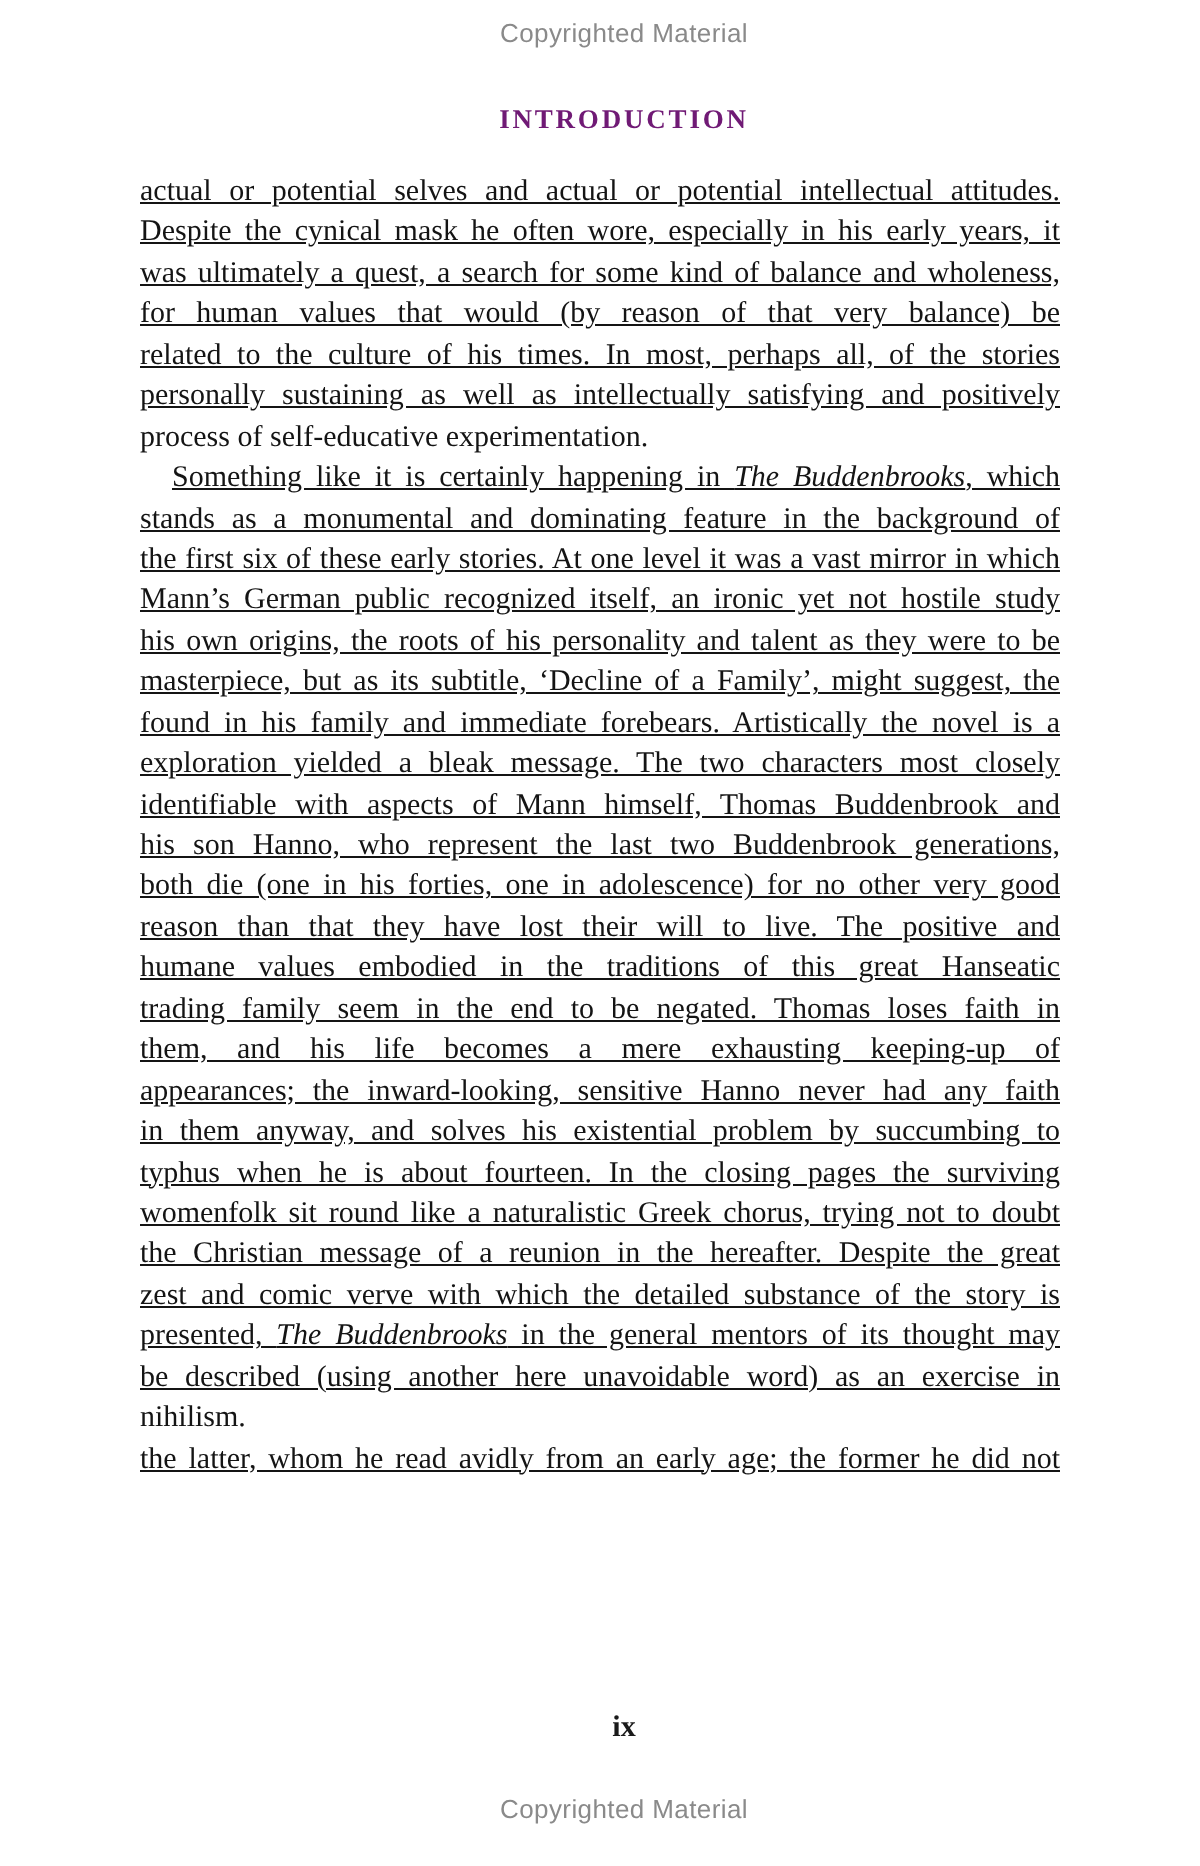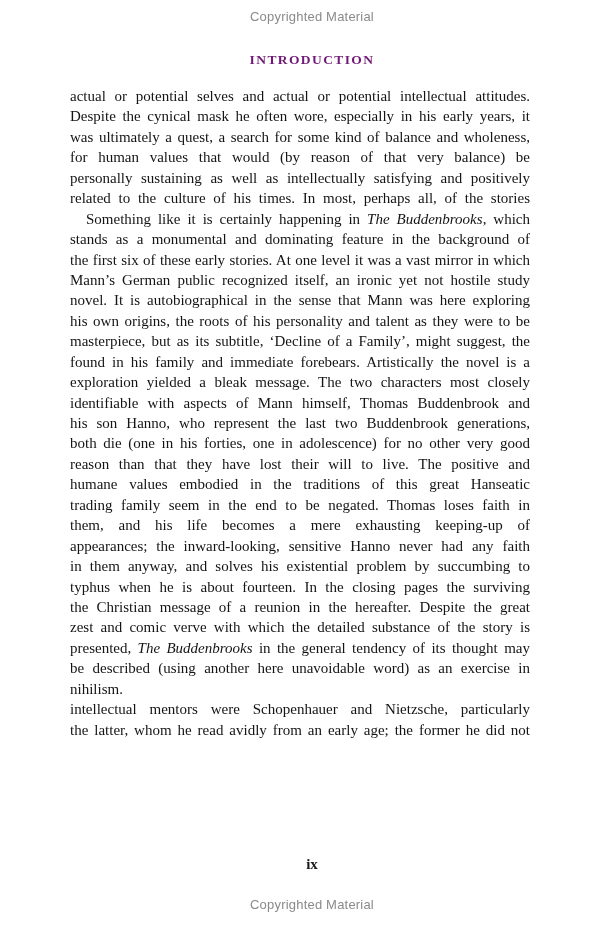--- a/index.html
+++ b/index.html
@@ -32,67 +32,67 @@
   #text-block {
     position: absolute; left: 70px; top: 86px; width: 460px;
     font-size: 15px; line-height: 20.45px; color: #141414;
   }
   .line { height: 20.45px; white-space: nowrap; overflow: visible; }
   .line.indent { padding-left: 16px; }
   .line-inner {
     display: inline-block; white-space: nowrap;
     transform-origin: 0 50%;
   }
-  .line.jmode { white-space: normal; text-align: justify; text-align-last: justify; }
+  .line.jmode { white-space: normal; text-align: justify; text-align-last: justify; text-decoration: underline; }
   .line.jmode .line-inner { display: inline; white-space: normal; }
   i { font-style: italic; }
 </style>
 </head>
 <body>
 
 <div id="watermark-top" class="center-band watermark">Copyrighted Material</div>
 
 <div id="heading" class="center-band">INTRODUCTION</div>
 
 <div id="text-block">
     <div>
       <div class="line jmode"><span class="line-inner"><span>actual or potential selves and actual or potential intellectual attitudes.</span></span></div>
       <div class="line jmode"><span class="line-inner"><span>Despite the cynical mask he often wore, especially in his early years, it</span></span></div>
       <div class="line jmode"><span class="line-inner"><span>was ultimately a quest, a search for some kind of balance and wholeness,</span></span></div>
       <div class="line jmode"><span class="line-inner"><span>for human values that would (by reason of that very balance) be</span></span></div>
+      <div class="line jmode"><span class="line-inner"><span>related to the culture of his times. In most, perhaps all, of the stories</span></span></div>
       <div class="line jmode"><span class="line-inner"><span>personally sustaining as well as intellectually satisfying and positively</span></span></div>
-      <div class="line jmode"><span class="line-inner"><span>related to the culture of his times. In most, perhaps all, of the stories</span></span></div>
+      <div class="line"><span class="line-inner"><span>process of self-educative experimentation.</span></span></div>
     </div>
     <div>
       <div class="line indent jmode"><span class="line-inner"><span>Something like it is certainly happening in </span><i>The Buddenbrooks</i><span>, which</span></span></div>
       <div class="line jmode"><span class="line-inner"><span>stands as a monumental and dominating feature in the background of</span></span></div>
       <div class="line jmode"><span class="line-inner"><span>the first six of these early stories. At one level it was a vast mirror in which</span></span></div>
       <div class="line jmode"><span class="line-inner"><span>Mann’s German public recognized itself, an ironic yet not hostile study</span></span></div>
-      <div class="line jmode"><span class="line-inner"><span>novel. It is autobiographical in the sense that Mann was here exploring</span></span></div>
       <div class="line jmode"><span class="line-inner"><span>his own origins, the roots of his personality and talent as they were to be</span></span></div>
       <div class="line jmode"><span class="line-inner"><span>masterpiece, but as its subtitle, ‘Decline of a Family’, might suggest, the</span></span></div>
       <div class="line jmode"><span class="line-inner"><span>found in his family and immediate forebears. Artistically the novel is a</span></span></div>
       <div class="line jmode"><span class="line-inner"><span>exploration yielded a bleak message. The two characters most closely</span></span></div>
       <div class="line jmode"><span class="line-inner"><span>identifiable with aspects of Mann himself, Thomas Buddenbrook and</span></span></div>
       <div class="line jmode"><span class="line-inner"><span>his son Hanno, who represent the last two Buddenbrook generations,</span></span></div>
       <div class="line jmode"><span class="line-inner"><span>both die (one in his forties, one in adolescence) for no other very good</span></span></div>
       <div class="line jmode"><span class="line-inner"><span>reason than that they have lost their will to live. The positive and</span></span></div>
       <div class="line jmode"><span class="line-inner"><span>humane values embodied in the traditions of this great Hanseatic</span></span></div>
       <div class="line jmode"><span class="line-inner"><span>trading family seem in the end to be negated. Thomas loses faith in</span></span></div>
       <div class="line jmode"><span class="line-inner"><span>them, and his life becomes a mere exhausting keeping-up of</span></span></div>
       <div class="line jmode"><span class="line-inner"><span>appearances; the inward-looking, sensitive Hanno never had any faith</span></span></div>
       <div class="line jmode"><span class="line-inner"><span>in them anyway, and solves his existential problem by succumbing to</span></span></div>
       <div class="line jmode"><span class="line-inner"><span>typhus when he is about fourteen. In the closing pages the surviving</span></span></div>
+      <div class="line jmode"><span class="line-inner"><span>womenfolk sit round like a naturalistic Greek chorus, trying not to doubt</span></span></div>
       <div class="line jmode"><span class="line-inner"><span>the Christian message of a reunion in the hereafter. Despite the great</span></span></div>
       <div class="line jmode"><span class="line-inner"><span>zest and comic verve with which the detailed substance of the story is</span></span></div>
-      <div class="line jmode"><span class="line-inner"><span>presented, </span><i>The Buddenbrooks</i><span> in the general tendency of its thought may</span></span></div>
+      <div class="line jmode"><span class="line-inner"><span>presented, </span><i>The Buddenbrooks</i><span> in the general mentors of its thought may</span></span></div>
       <div class="line jmode"><span class="line-inner"><span>be described (using another here unavoidable word) as an exercise in</span></span></div>
       <div class="line"><span class="line-inner"><span>nihilism.</span></span></div>
     </div>
     <div>
-      <div class="line jmode"><span class="line-inner"><span>intellectual mentors were Schopenhauer and Nietzsche, particularly</span></span></div>
       <div class="line jmode"><span class="line-inner"><span>the latter, whom he read avidly from an early age; the former he did not</span></span></div>
     </div>
   </div>
 
 <div id="page-number" class="center-band">ix</div>
 
 <div id="watermark-bottom" class="center-band watermark">Copyrighted Material</div>
 
 </body></html>

